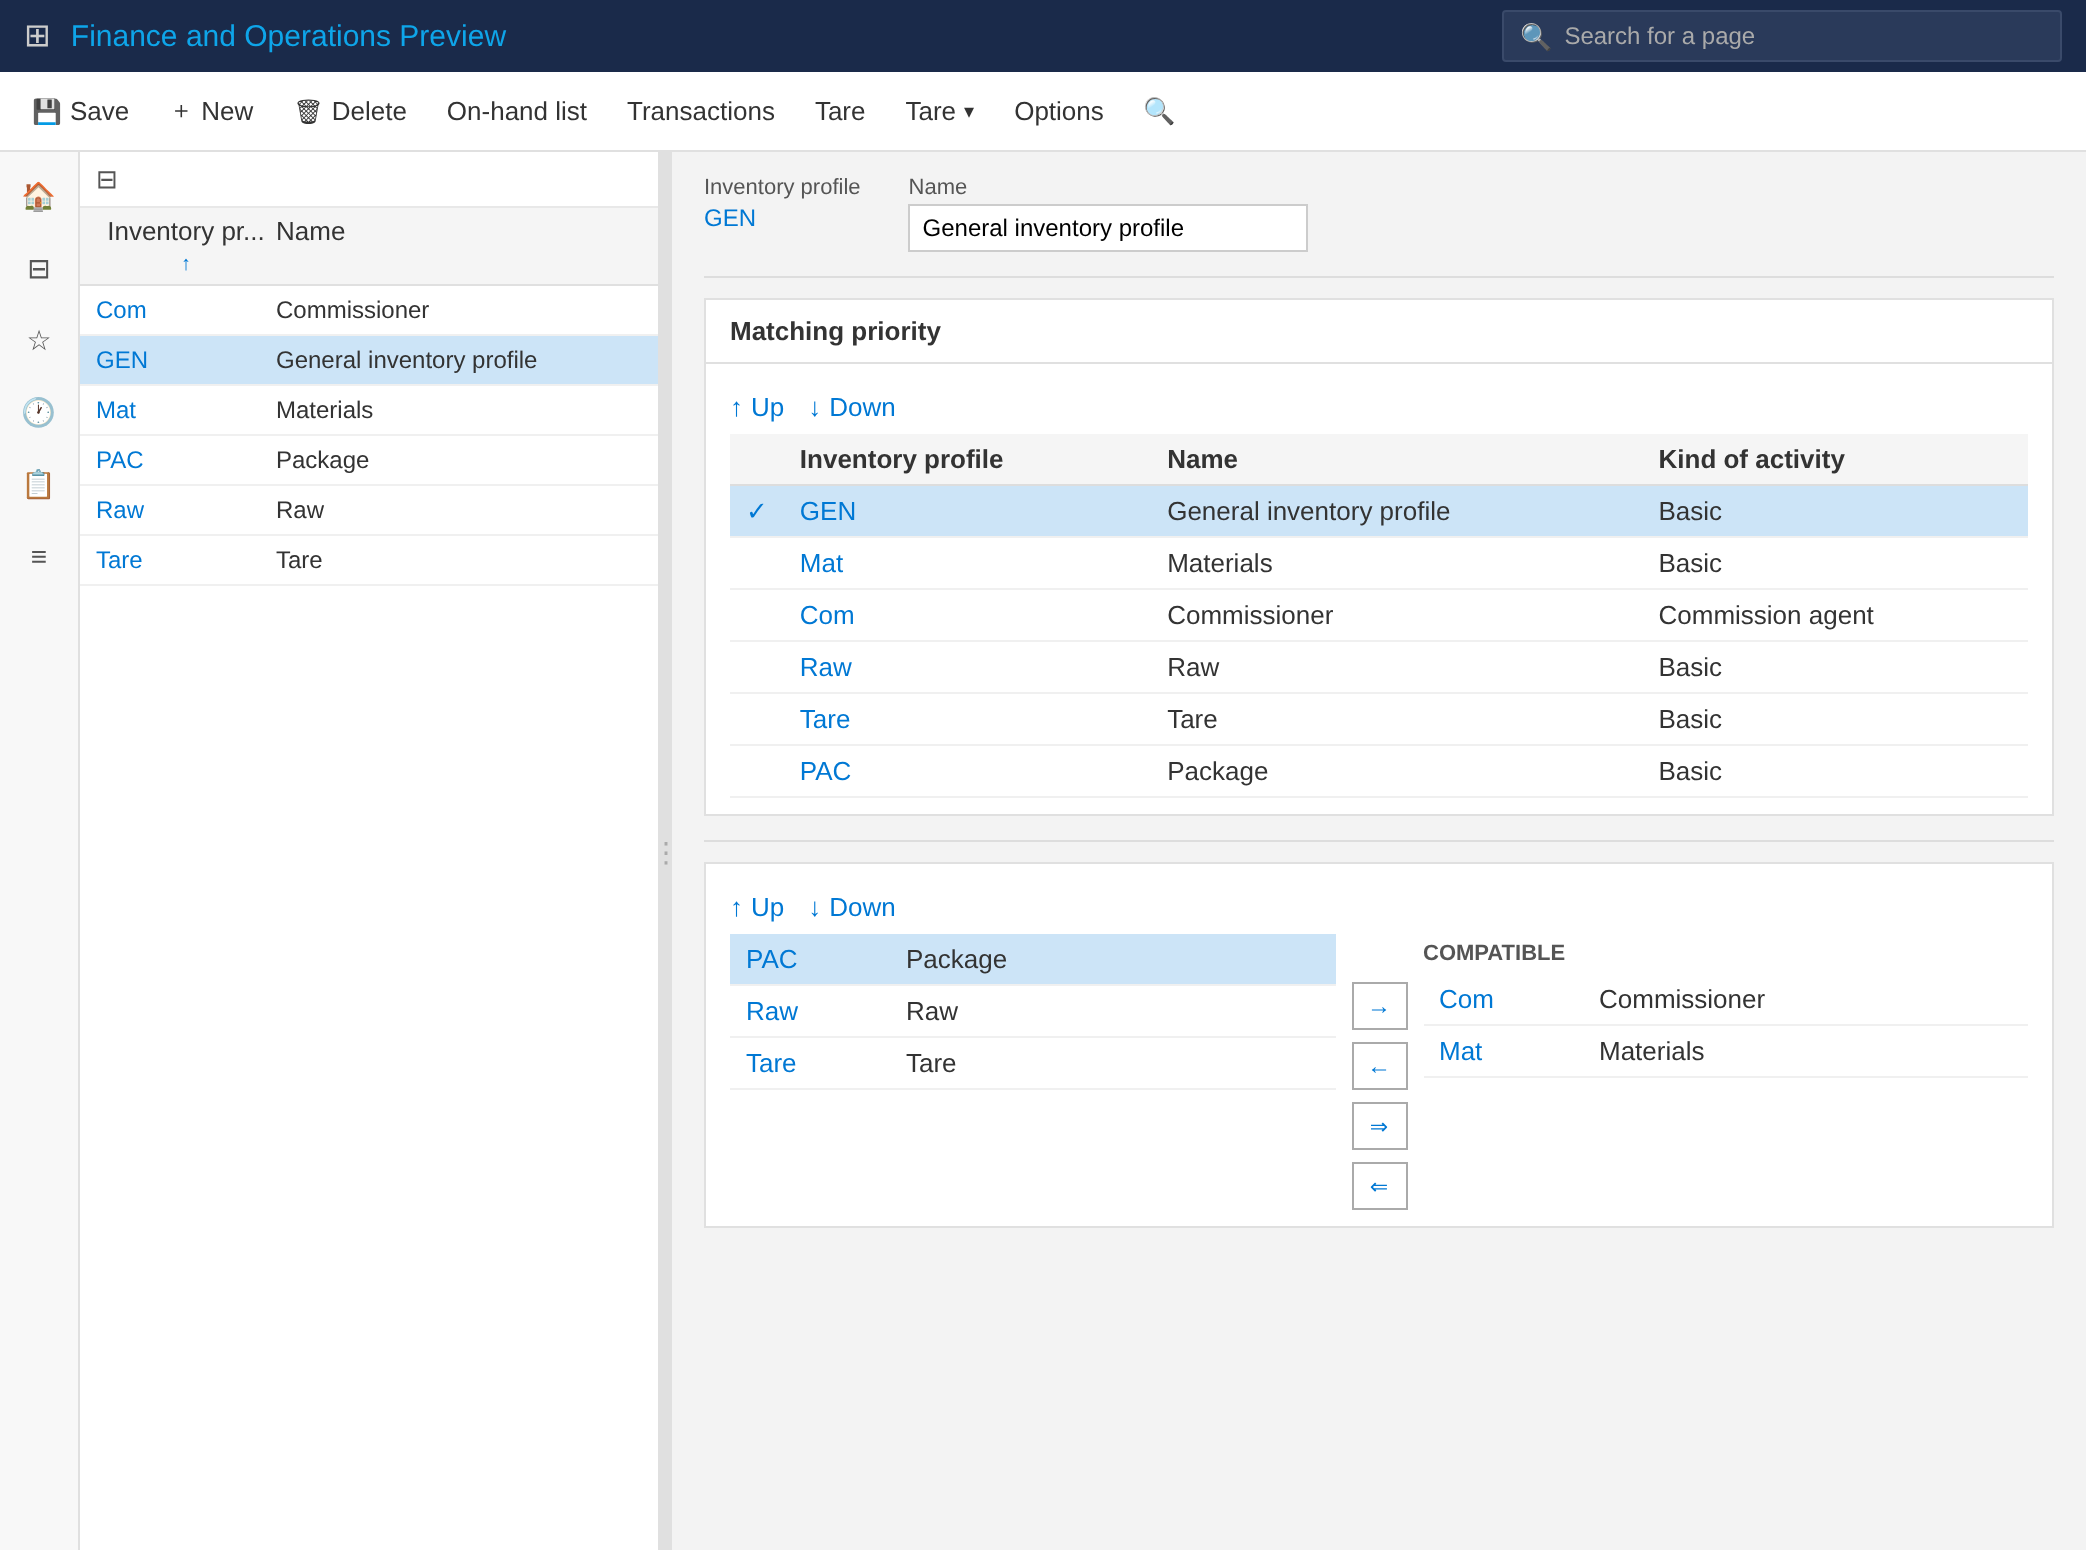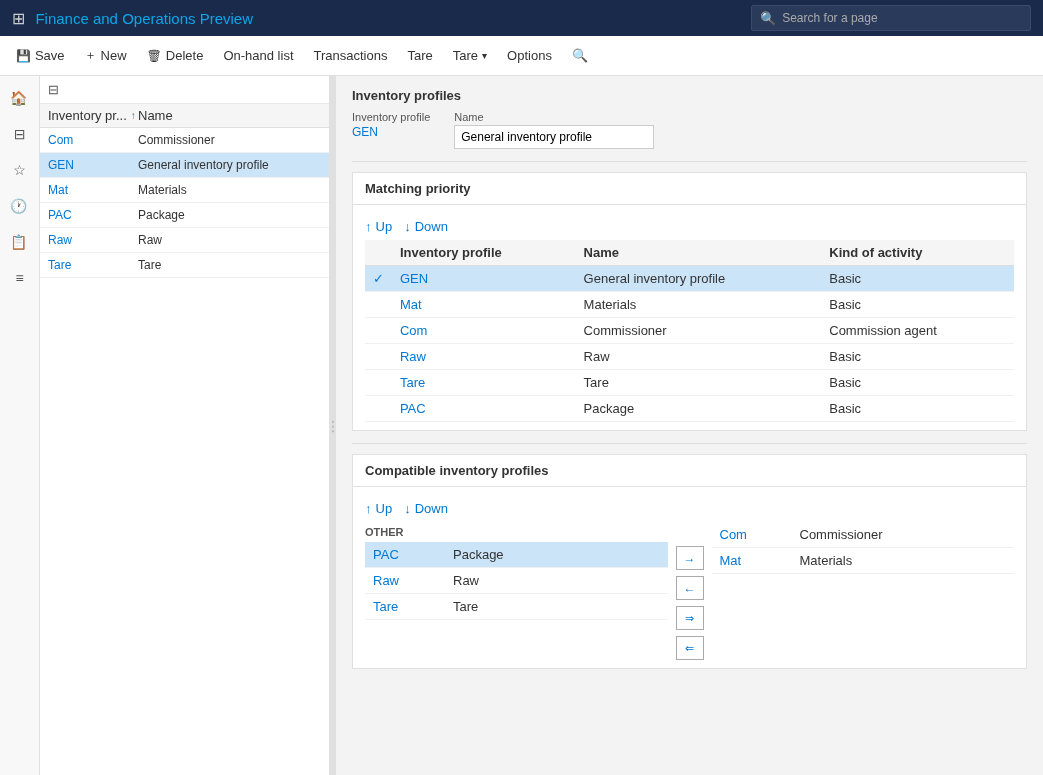--- a/index.html
+++ b/index.html
@@ -116,21 +116,21 @@
       outline: none;
     }
     .list-header {
       display: flex;
       background: #f5f5f5;
       border-bottom: 1px solid #e0e0e0;
       padding: 4px 8px;
       font-size: 12px;
       color: #333;
     }
-    .list-header .col1 { width: 90px; display: flex; align-items: center; gap: 4px; }
+    .list-header .col1 { width: 90px; display: flex; align-items: center; gap: 4px; flex-direction: column; }
     .list-header .col2 { flex: 1; }
     .sort-arrow { font-size: 10px; color: #0078d4; }
     .list-rows { overflow-y: auto; flex: 1; }
     .list-row {
       display: flex;
       padding: 5px 8px;
       border-bottom: 1px solid #f0f0f0;
       cursor: pointer;
     }
     .list-row.selected { background: #cce4f7; }
@@ -376,21 +376,20 @@
           <span class="col1">Tare</span>
           <span class="col2">Tare</span>
         </div>
       </div>
   </div>
 
   <div class="drag-handle"></div>
 
   <div class="detail-panel">
 
-    <div class="section-title">Inventory profiles</div>
 
     <div class="form-row">
       <div class="form-field">
         <span class="form-label">Inventory profile</span>
         <span class="form-value-link">GEN</span>
       </div>
       <div class="form-field">
         <span class="form-label">Name</span>
         <input class="form-input" type="text" value="General inventory profile" style="">
       </div>
@@ -458,36 +457,34 @@
     <td>Basic</td>
   </tr>
             </tbody>
         </table>
       </div>
     </div>
 
     <hr class="divider">
 
     <div class="section-box">
-      <div class="section-box-header">Compatible inventory profiles</div>
       <div class="section-box-content">
         <div class="ud-toolbar">
           <button class="ud-btn">
             <span>↑</span>
             <span>Up</span>
           </button>
           <button class="ud-btn">
             <span>↓</span>
             <span>Down</span>
           </button>
         </div>
         <div class="compat-layout">
 
           <div class="compat-table-wrap">
-            <div class="compat-label">OTHER</div>
             <table class="compat-table">
               <tbody id="other-tbody">
                   <tr class="selected-row">
     <td style="color:#0078d4;width:80px">PAC</td>
     <td>Package</td>
   </tr>
                   <tr>
     <td style="color:#0078d4;width:80px">Raw</td>
     <td>Raw</td>
   </tr>
@@ -500,20 +497,21 @@
           </div>
 
           <div class="compat-arrows">
             <button class="arrow-btn">→</button>
             <button class="arrow-btn">←</button>
             <button class="arrow-btn" style="font-size:11px;">⇒</button>
             <button class="arrow-btn" style="font-size:11px;">⇐</button>
           </div>
 
           <div class="compat-table-wrap">
+            <div class="compat-label">COMPATIBLE</div>
             <table class="compat-table">
               <tbody id="compatible-tbody">
                   <tr>
     <td style="color:#0078d4;width:80px">Com</td>
     <td>Commissioner</td>
   </tr>
                   <tr>
     <td style="color:#0078d4;width:80px">Mat</td>
     <td>Materials</td>
   </tr>

